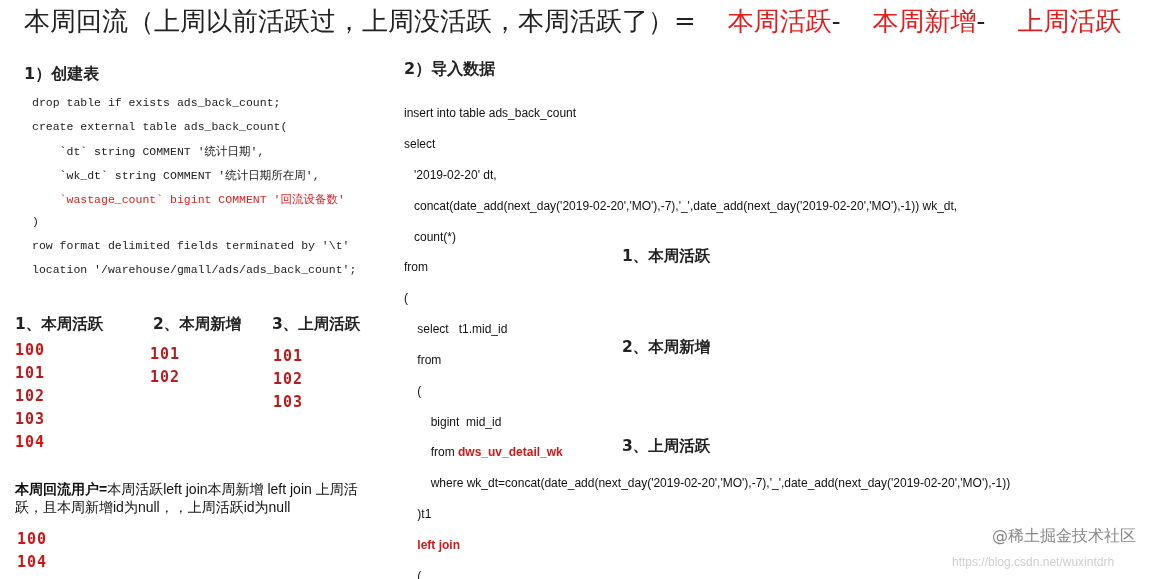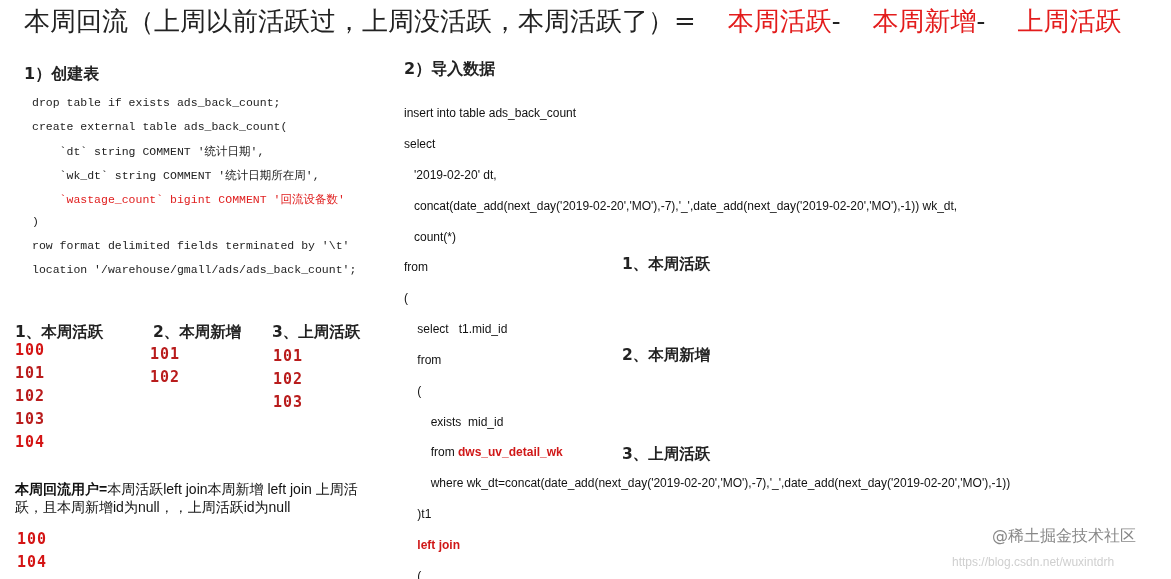--- a/index.html
+++ b/index.html
@@ -5,21 +5,21 @@
     html, body { margin:0; padding:0; background:#ffffff; }
     body { width:1171px; height:579px; position:relative; overflow:hidden; font-family:"DejaVu Sans", sans-serif; color:#111; }
     .abs { position:absolute; white-space:pre; }
     .title { left:24px; top:4px; font-family:"DejaVu Serif", serif; font-size:26px; color:#222; letter-spacing:0px; }
     .title .red { color:#e31c1c;margin-left:32px; }
     .h2 { font-family:"DejaVu Sans", sans-serif; font-weight:bold; font-size:16px; color:#222; }
     .mono { font-family:"Liberation Mono", monospace; font-size:11.5px; color:#222; }
     .mono.red { color:#e02020; }
     .sql { font-family:"Liberation Sans", sans-serif; font-size:12px; color:#111; line-height:15.4px; }
     .sql .red { color:#d01818;font-weight:bold; }
-    .lbl { font-family:"DejaVu Sans", sans-serif; font-weight:bold; font-size:15.5px; color:#222;margin-top:8px; }
+    .lbl { font-family:"DejaVu Sans", sans-serif; font-weight:bold; font-size:15.5px; color:#222; }
     .num { font-family:"DejaVu Sans Mono", monospace; font-weight:bold; font-size:15px; color:#b91c1c; letter-spacing:1px; }
     .num.red { color:#d41414; }
     .note { font-family:"Liberation Sans", sans-serif; font-size:14px; color:#111; line-height:18px; white-space:normal; width:370px; }
     .note b { font-weight:bold; }
     .wm { font-family:"DejaVu Sans", sans-serif; font-size:16px; color:#888; }
     .wm2 { font-family:"Liberation Sans", sans-serif; font-size:12px; color:#cfcfcf; }
   </style>
 </head>
 <body>
 
@@ -63,21 +63,21 @@
 <div>insert into table ads_back_count</div>
 <div>select</div>
 <div>   '2019-02-20' dt,</div>
 <div>   concat(date_add(next_day('2019-02-20','MO'),-7),'_',date_add(next_day('2019-02-20','MO'),-1)) wk_dt,</div>
 <div>   count(*)</div>
 <div>from</div>
 <div>(</div>
 <div>    select   t1.mid_id</div>
 <div>    from</div>
 <div>    (</div>
-<div>        exists  mid_id</div>
+<div>        bigint  mid_id</div>
 <div><span>        from </span><span class="red">dws_uv_detail_wk</span></div>
 <div>        where wk_dt=concat(date_add(next_day('2019-02-20','MO'),-7),'_',date_add(next_day('2019-02-20','MO'),-1))</div>
 <div>    )t1</div>
 <div class="red">    left join</div>
 <div>    (</div>
 
 
 
 
 

